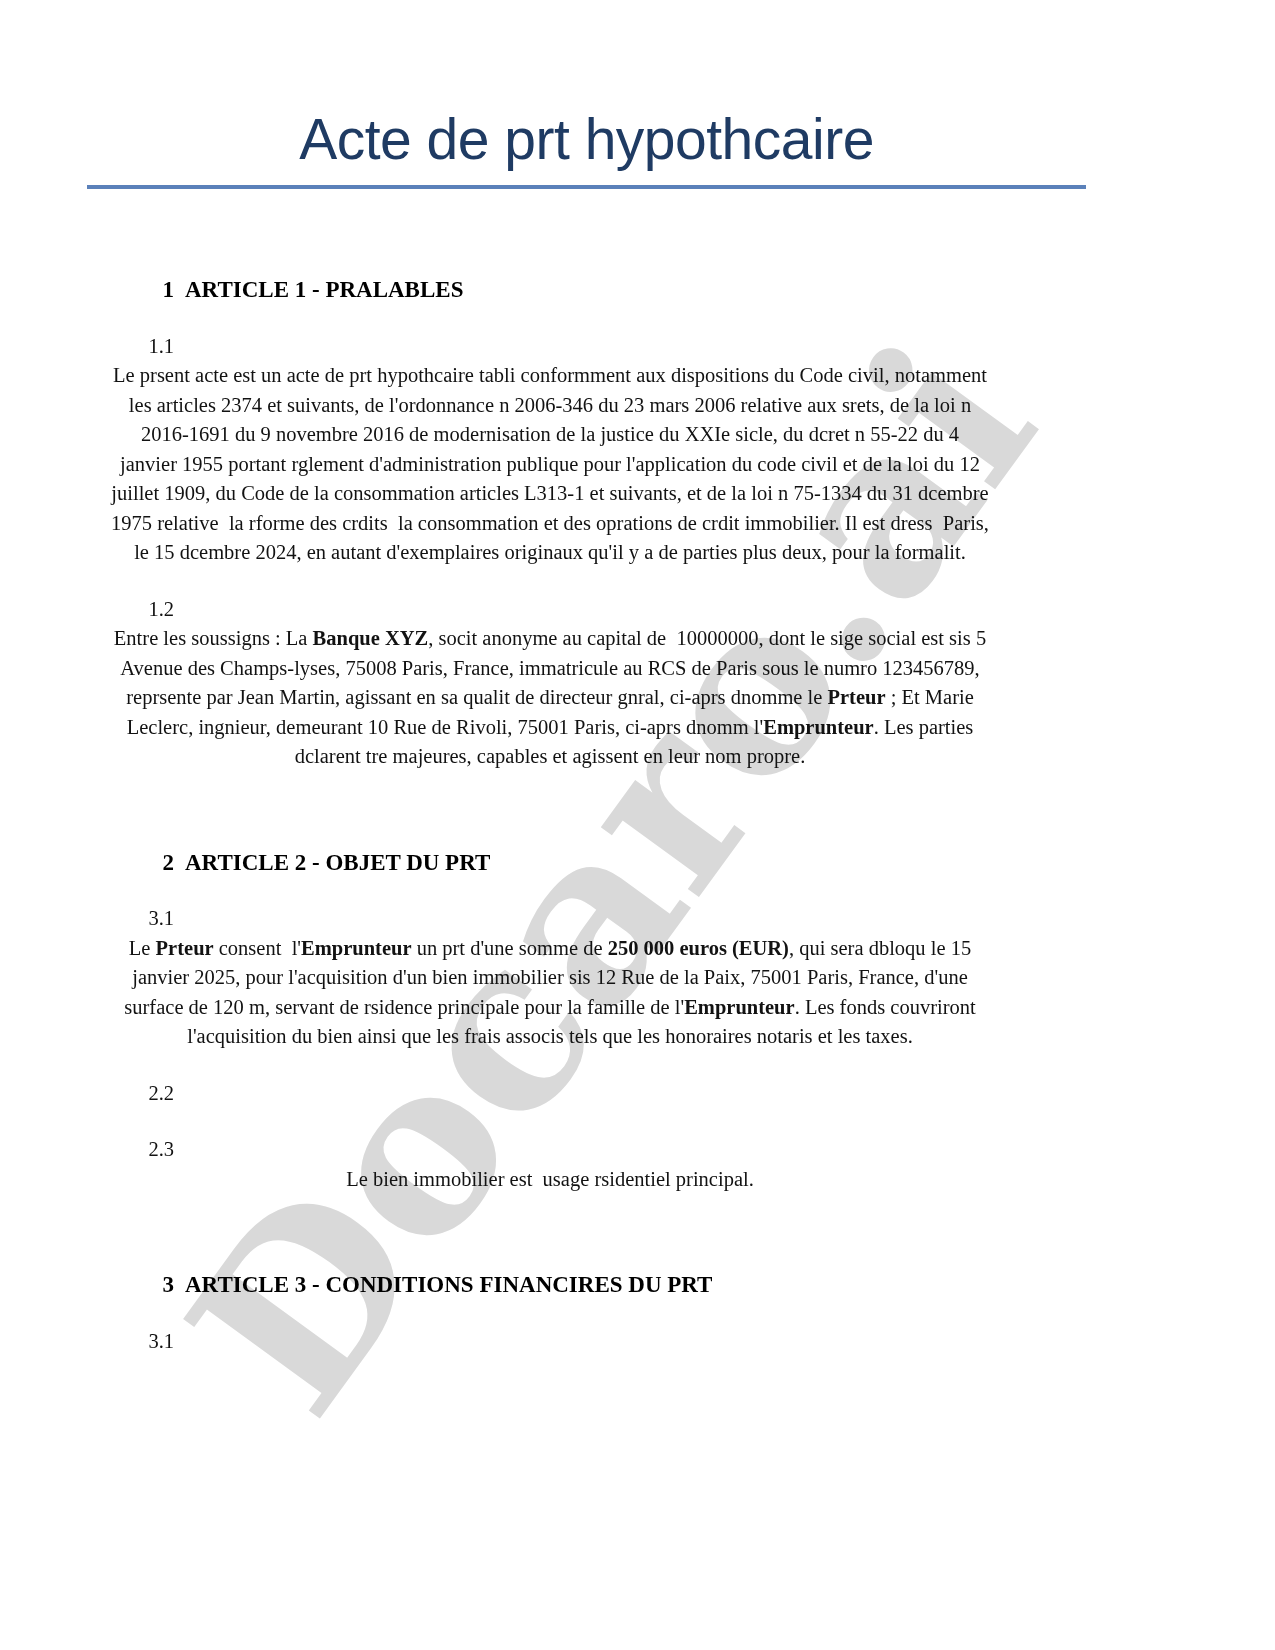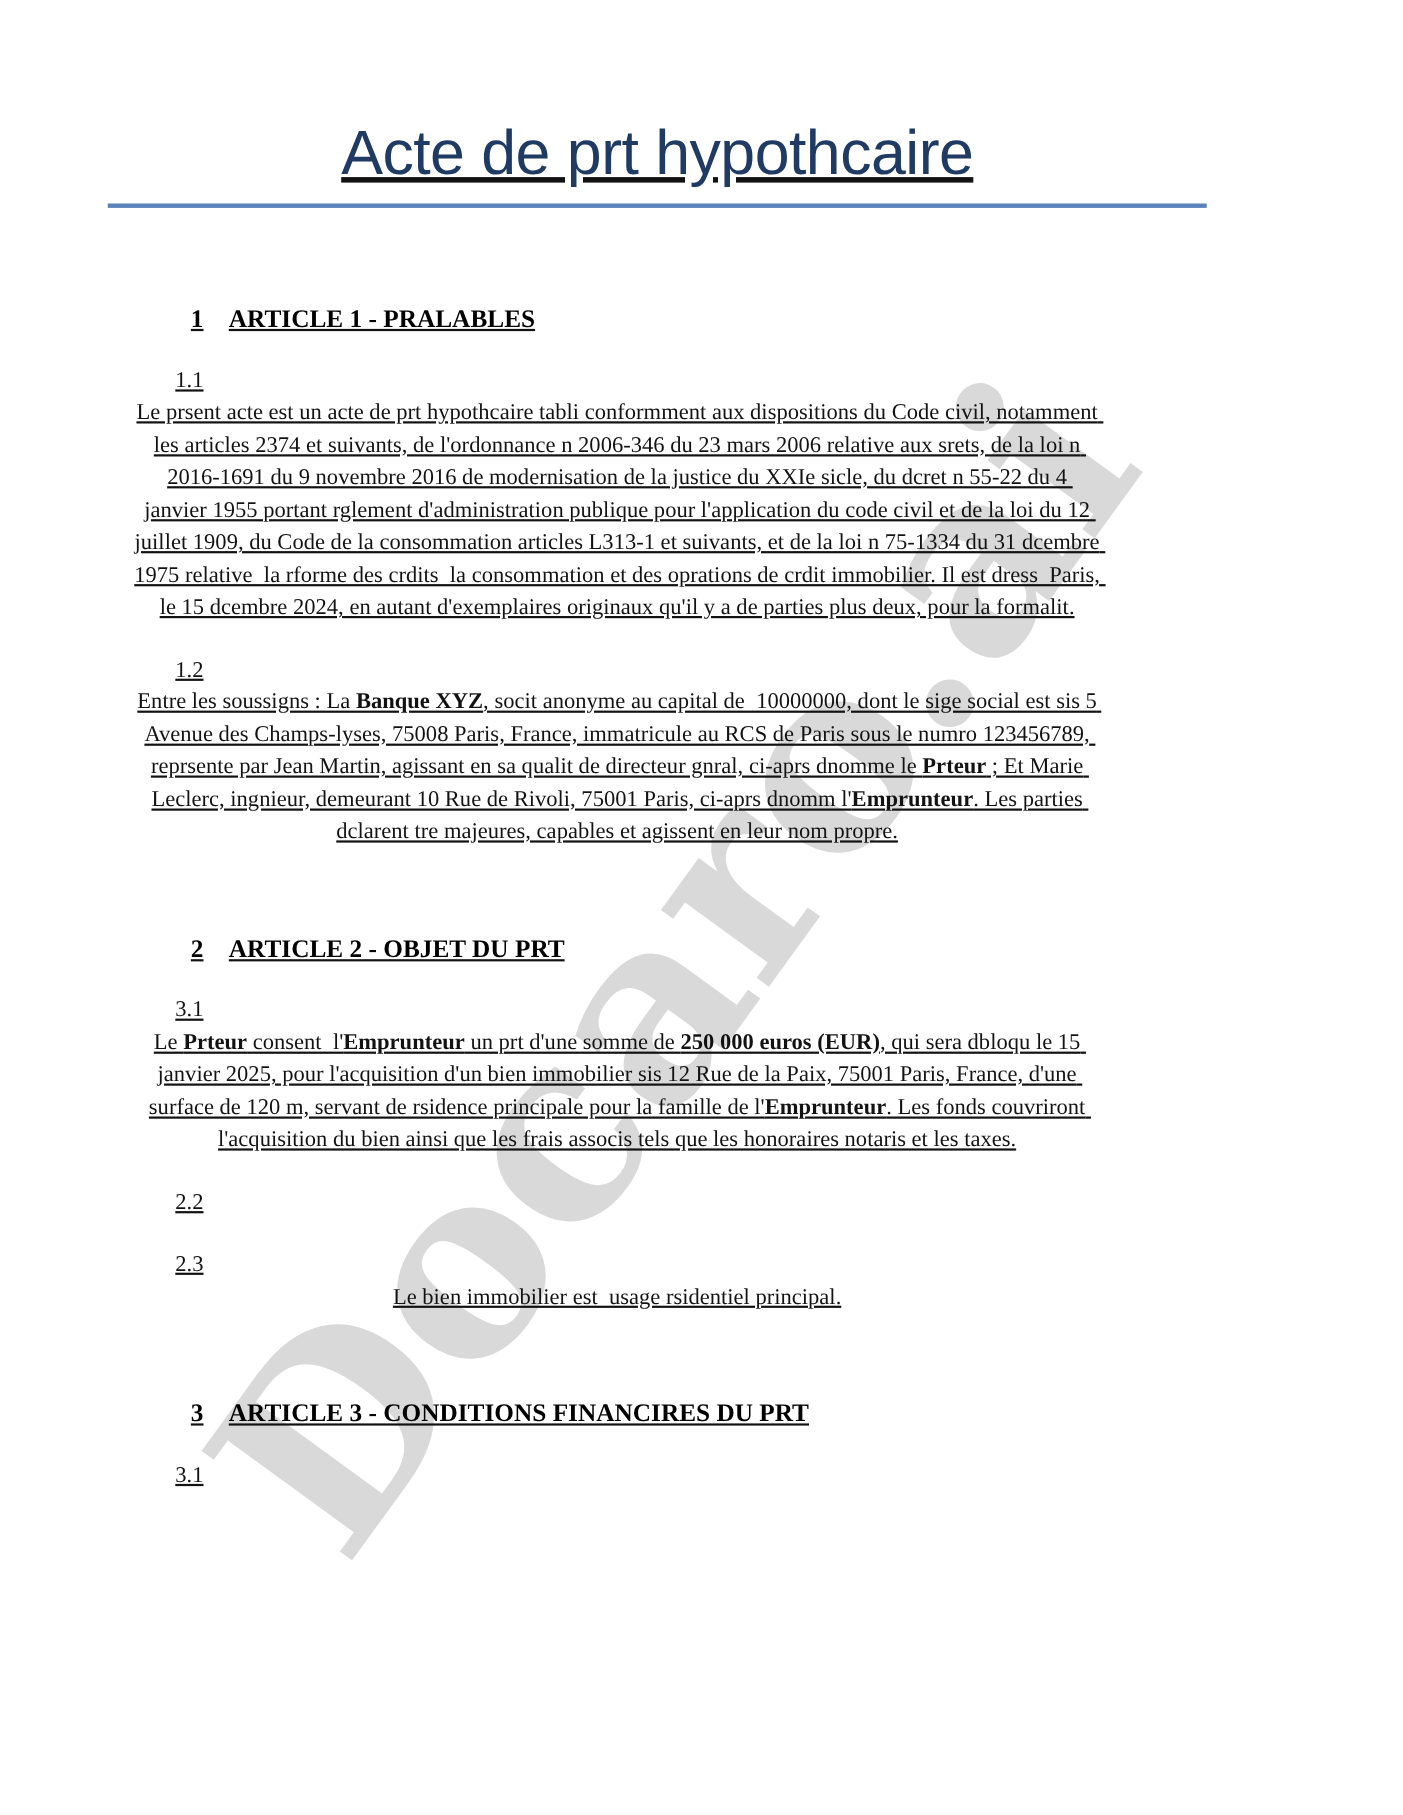--- a/index.html
+++ b/index.html
@@ -22,27 +22,26 @@
     font-family: "DejaVu Serif", serif;
     font-weight: 700;
     font-size: 232px;
     letter-spacing: 0px;
     white-space: nowrap;
     z-index: 0;
     user-select: none;
   }
   .content {
     position: absolute;
-    left: 98px;
+    left: 87px;
     top: 0;
     width: 999px;
     z-index: 1;
     font-family: "Liberation Serif", serif;
     color: #121212;
-    text-decoration: underline;
   }
   .doc-title {
     margin: 106px 0 0 0;
     text-align: center;
     font-family: "Liberation Sans", sans-serif;
     font-weight: 400;
     font-size: 57px;
     line-height: 1.18;
     letter-spacing: -0.5px;
     padding-bottom: 12px;
@@ -58,21 +57,21 @@
   }
   #sections > .section-heading:first-child {
     margin-top: 86px;
   }
   .hnum {
     flex: none;
     width: 87px;
     text-align: right;
   }
   .htext {
-    margin-left: 23px;
+    margin-left: 11px;
   }
   .item {
     display: flex;
     margin-top: 27px;
     font-size: 20.5px;
     line-height: 29.5px;
     flex-direction: column;
   }
   .inum {
     flex: none;

